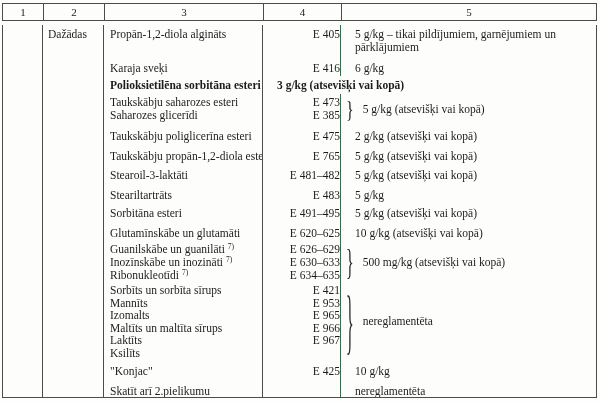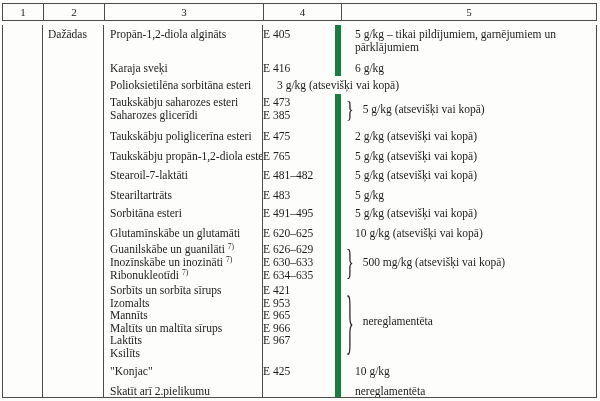--- a/index.html
+++ b/index.html
@@ -26,35 +26,35 @@
     margin-top: 4px;
     border-left: 1px solid #4c4c4c;
     border-right: 1px solid #4c4c4c;
     border-bottom: 1px solid #4c4c4c;
   }
   .row { display: flex; }
   .row > div { overflow: hidden; }
   .c1 { width: 40px; border-right: 1px solid #4c4c4c; }
   .c2 { width: 61px; border-right: 1px solid #4c4c4c; padding-left: 5px; }
   .c3 { width: 159px; border-right: 1px solid #4c4c4c; padding-left: 6px; }
-  .c4 { width: 78px; border-right: 6px solid #15803d; text-align: left; }
+  .c4 { width: 78px; border-right: 1px solid #15803d; text-align: right; }
   .c5 { flex: 1; padding-left: 14px; }
   .c5.brace-group { padding-left: 5px; }
 
   .line { line-height: 13px; white-space: nowrap; }
   .lh-sm .line { line-height: 12.5px; }
   .dose-text { line-height: 13px; }
   .dose-wrap2 { line-height: 13px; padding-right: 30px; }
 
   sup { font-size: 7.5px; line-height: 0; vertical-align: 4px; }
 
   
   .g1  { height: 32px; } .g1  > div { padding-top: 3px; }
   .g2  { height: 19px; } .g2  > div { padding-top: 5px; }
-  .g3  { height: 18px; } .g3  > div { padding-top: 3px; }
+  .g3  { height: 18px; } .g3  > div { padding-top: 3px; font-weight: bold; }
   .g4  { height: 31px; } .g4  > div { padding-top: 2px; }
   .g5  { height: 19px; } .g5  > div { padding-top: 5px; }
   .g6  { height: 19px; } .g6  > div { padding-top: 6px; }
   .g7  { height: 20px; } .g7  > div { padding-top: 6px; }
   .g8  { height: 19px; } .g8  > div { padding-top: 6px; }
   .g9  { height: 19px; } .g9  > div { padding-top: 5px; }
   .g10 { height: 19px; } .g10 > div { padding-top: 6px; }
   .g11 { height: 42px; } .g11 > div { padding-top: 3px; }
   .g12 { height: 77px; } .g12 > div { padding-top: 2px; }
   .g13 { height: 20px; } .g13 > div { padding-top: 6px; }
@@ -173,21 +173,21 @@
       </div>
       <div class="c5">
         <div class="dose-text">5 g/kg (atsevišķi vai kopā)</div>
       </div>
     </div>
 
     <div class="row g7">
       <div class="c1"></div>
       <div class="c2"></div>
       <div class="c3">
-        <div class="line">Stearoil-7-laktāti</div>
+        <div class="line">Stearoil-3-laktāti</div>
       </div>
       <div class="c4">
         <div class="line">E 481–482</div>
       </div>
       <div class="c5">
         <div class="dose-text">5 g/kg (atsevišķi vai kopā)</div>
       </div>
     </div>
 
     <div class="row g8">
@@ -251,22 +251,22 @@
           <span class="dose-text">500 mg/kg (atsevišķi vai kopā)</span>
         </div>
       </div>
     </div>
 
     <div class="row g12 lh-sm">
       <div class="c1"></div>
       <div class="c2"></div>
       <div class="c3">
         <div class="line">Sorbīts un sorbīta sīrups</div>
+        <div class="line">Mannīts</div>
         <div class="line">Izomalts</div>
-        <div class="line">Mannīts</div>
         <div class="line">Maltīts un maltīta sīrups</div>
         <div class="line">Laktīts</div>
         <div class="line">Ksilīts</div>
       </div>
       <div class="c4">
         <div class="line">E 421</div>
         <div class="line">E 953</div>
         <div class="line">E 965</div>
         <div class="line">E 966</div>
         <div class="line">E 967</div>

